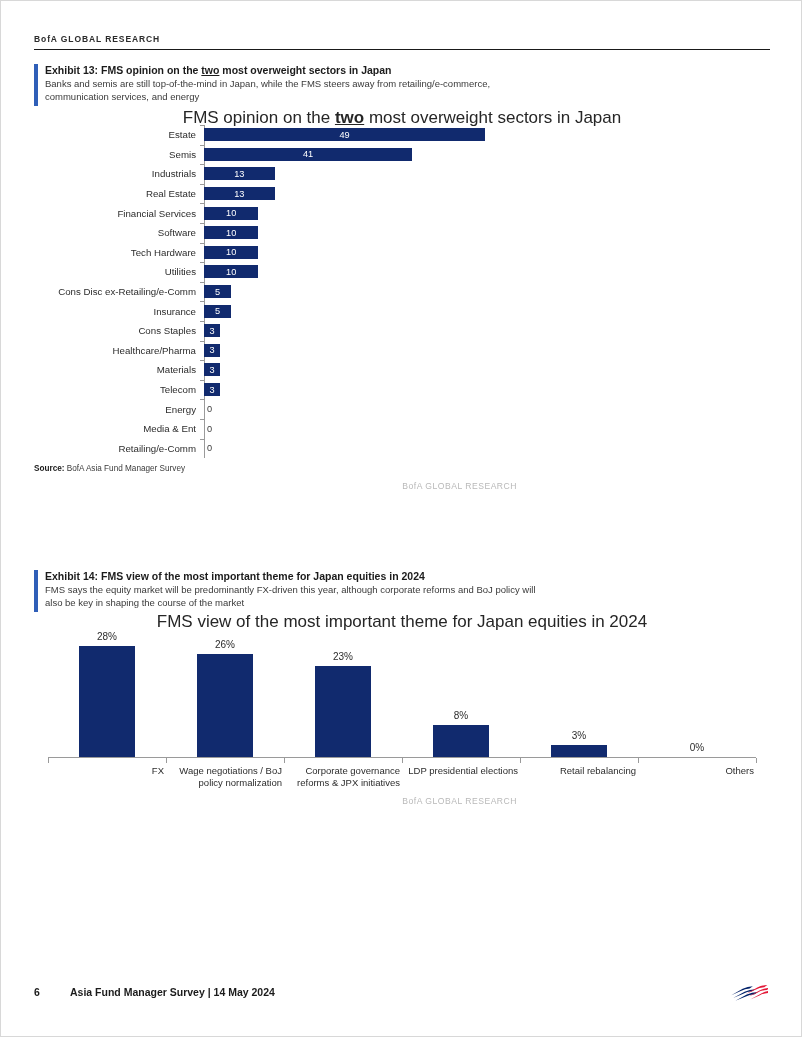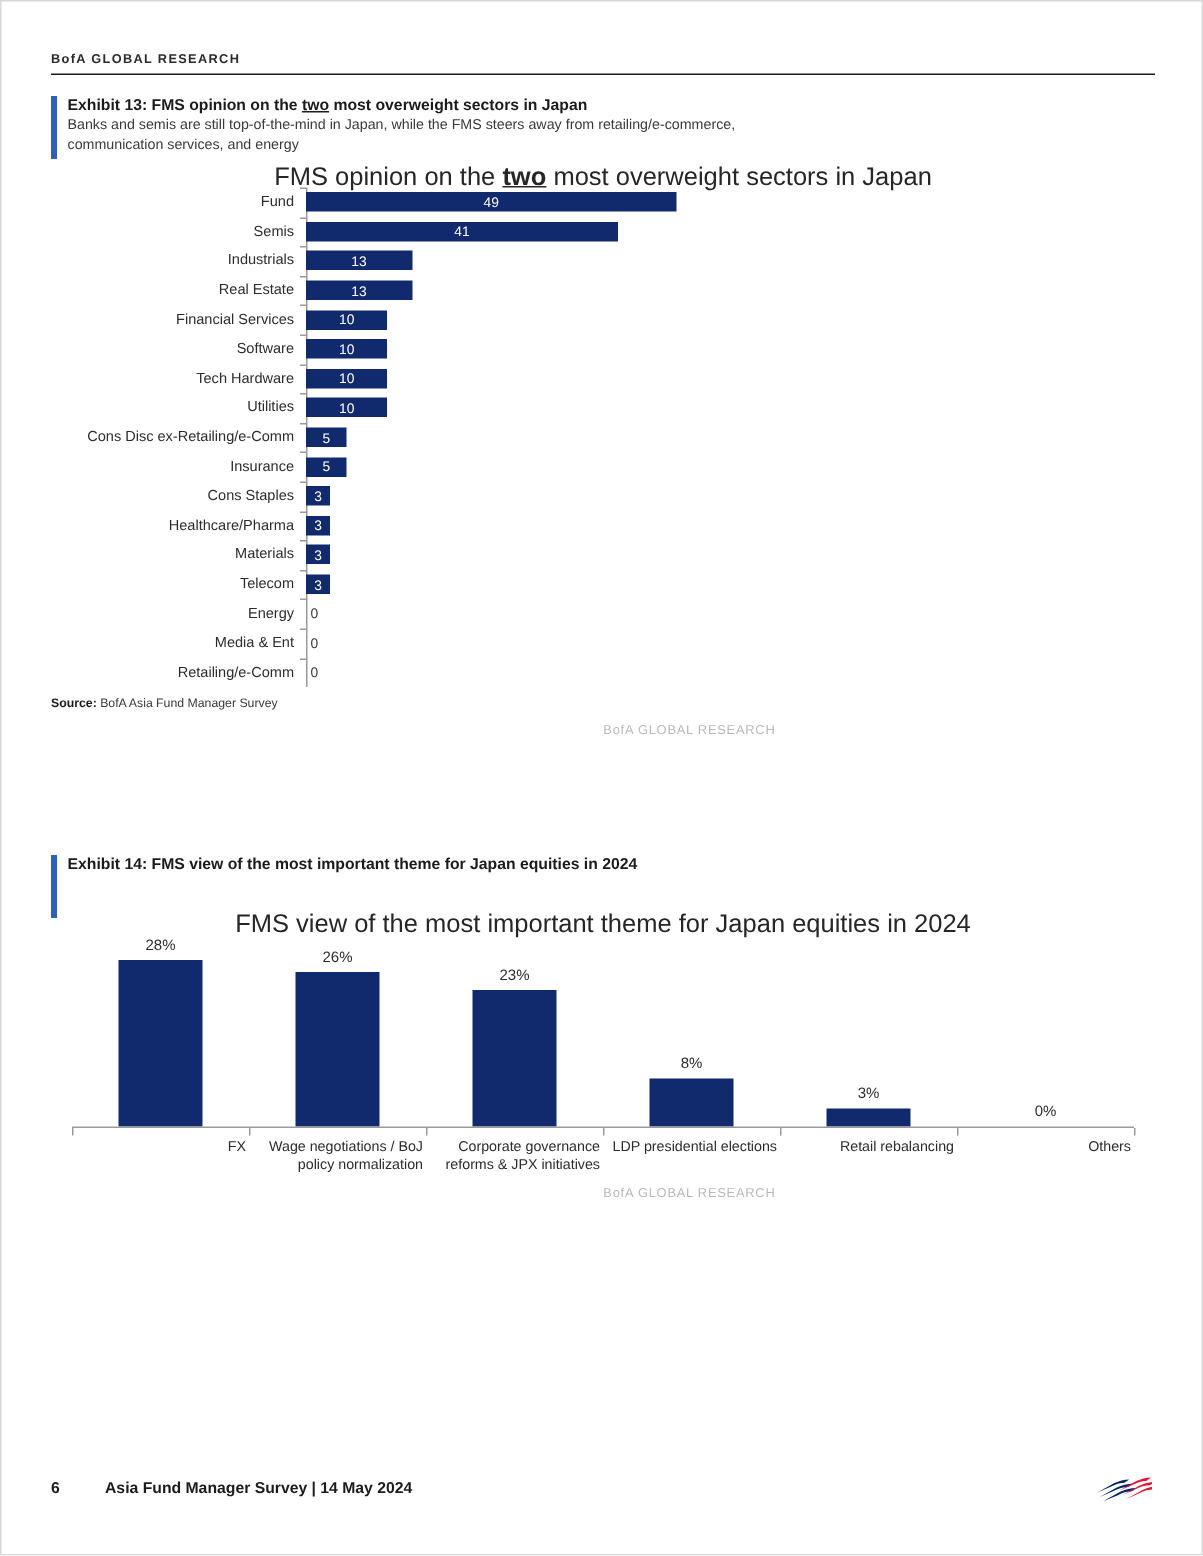--- a/index.html
+++ b/index.html
@@ -263,24 +263,24 @@
       <div class="exhibit-accent"></div>
       <div class="exhibit-title"><span>Exhibit 13: FMS opinion on the </span><u>two</u><span> most overweight sectors in Japan</span></div>
       <div class="exhibit-sub">Banks and semis are still top-of-the-mind in Japan, while the FMS steers away from retailing/e-commerce, communication services, and energy</div>
     </div>
 
     <div class="hbar-chart">
       <div class="chart-title"><span>FMS opinion on the </span><u>two</u><span> most overweight sectors in Japan</span></div>
       <div class="hbar-plot" id="hbar-plot">
         <div class="hbar-axis"></div>
       <div class="hbar-row">
-            <div class="hbar-label">Fund</div>
-            <div class="hbar-tick"></div>
-            <div class="hbar-track">
-              <div class="hbar-fill" style="width: 247px;">
+            <div class="hbar-label">Estate</div>
+            <div class="hbar-tick"></div>
+            <div class="hbar-track">
+              <div class="hbar-fill" style="width: 281px;">
                 <span class="hbar-val-in">49</span>
               </div>
             </div>
           </div>
           <div class="hbar-row">
             <div class="hbar-label">Semis</div>
             <div class="hbar-tick"></div>
             <div class="hbar-track">
               <div class="hbar-fill" style="width: 208px;">
                 <span class="hbar-val-in">41</span>
@@ -420,20 +420,21 @@
     </div>
 
     <div class="src"><b>Source:</b><span> BofA Asia Fund Manager Survey</span></div>
     <div class="brandline">BofA GLOBAL RESEARCH</div>
   </div>
 
   <div class="exhibit" style="top:568px;">
     <div class="exhibit-head">
       <div class="exhibit-accent"></div>
       <div class="exhibit-title">Exhibit 14: FMS view of the most important theme for Japan equities in 2024</div>
+      <div class="exhibit-sub">FMS says the equity market will be predominantly FX-driven this year, although corporate reforms and BoJ policy will also be key in shaping the course of the market</div>
     </div>
 
     <div class="vbar-chart">
       <div class="chart-title">FMS view of the most important theme for Japan equities in 2024</div>
       <div class="vbar-plot" id="vbar-plot">
           <div class="vbar-col">
             <div class="vbar-value">28%</div>
             <div class="vbar-fill" style="height: 111.067px;"></div>
           </div>
           <div class="vbar-col">

